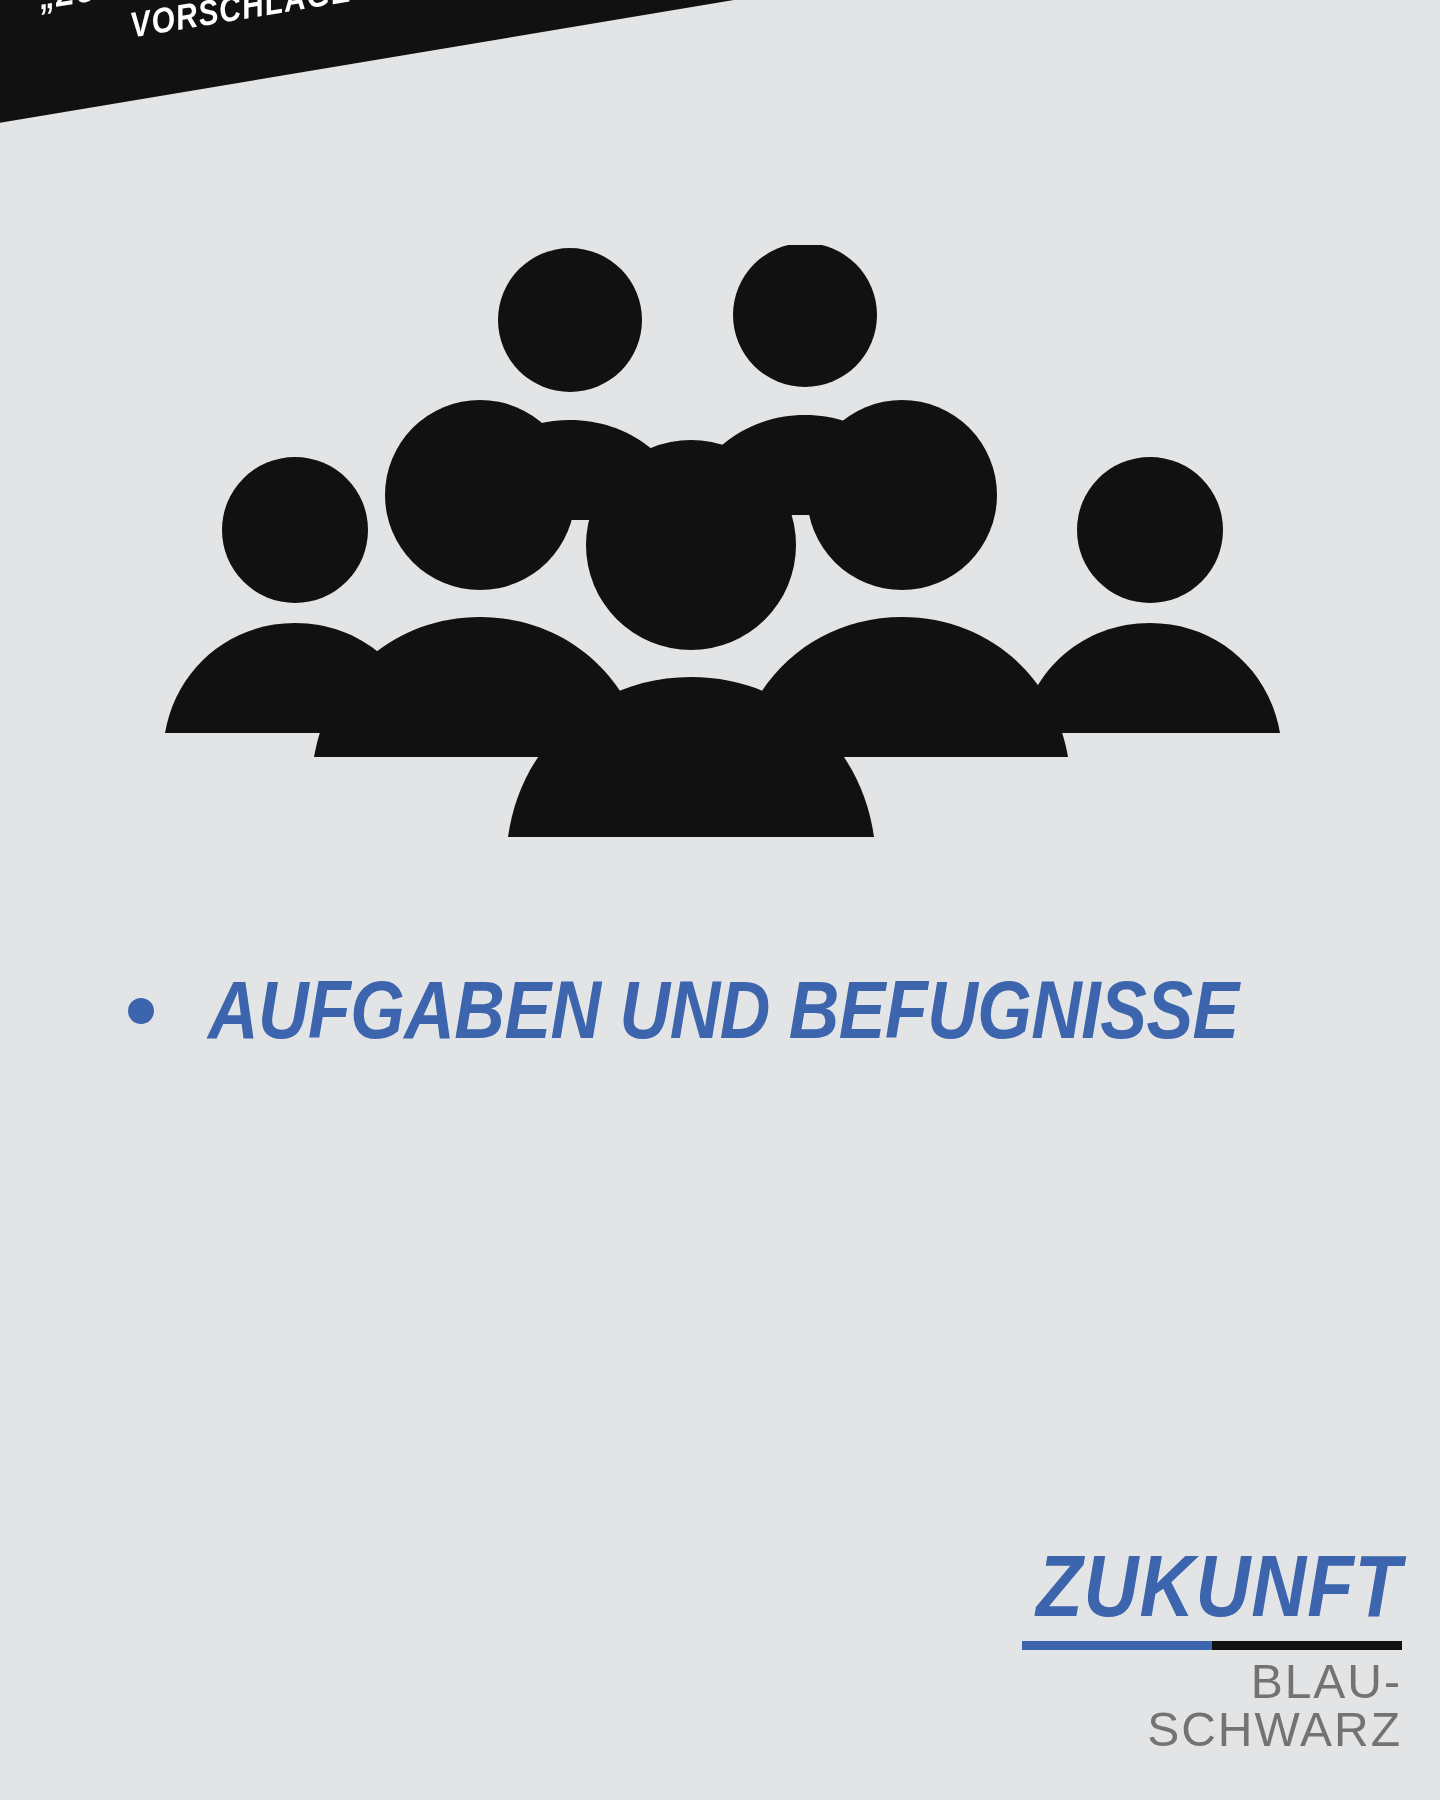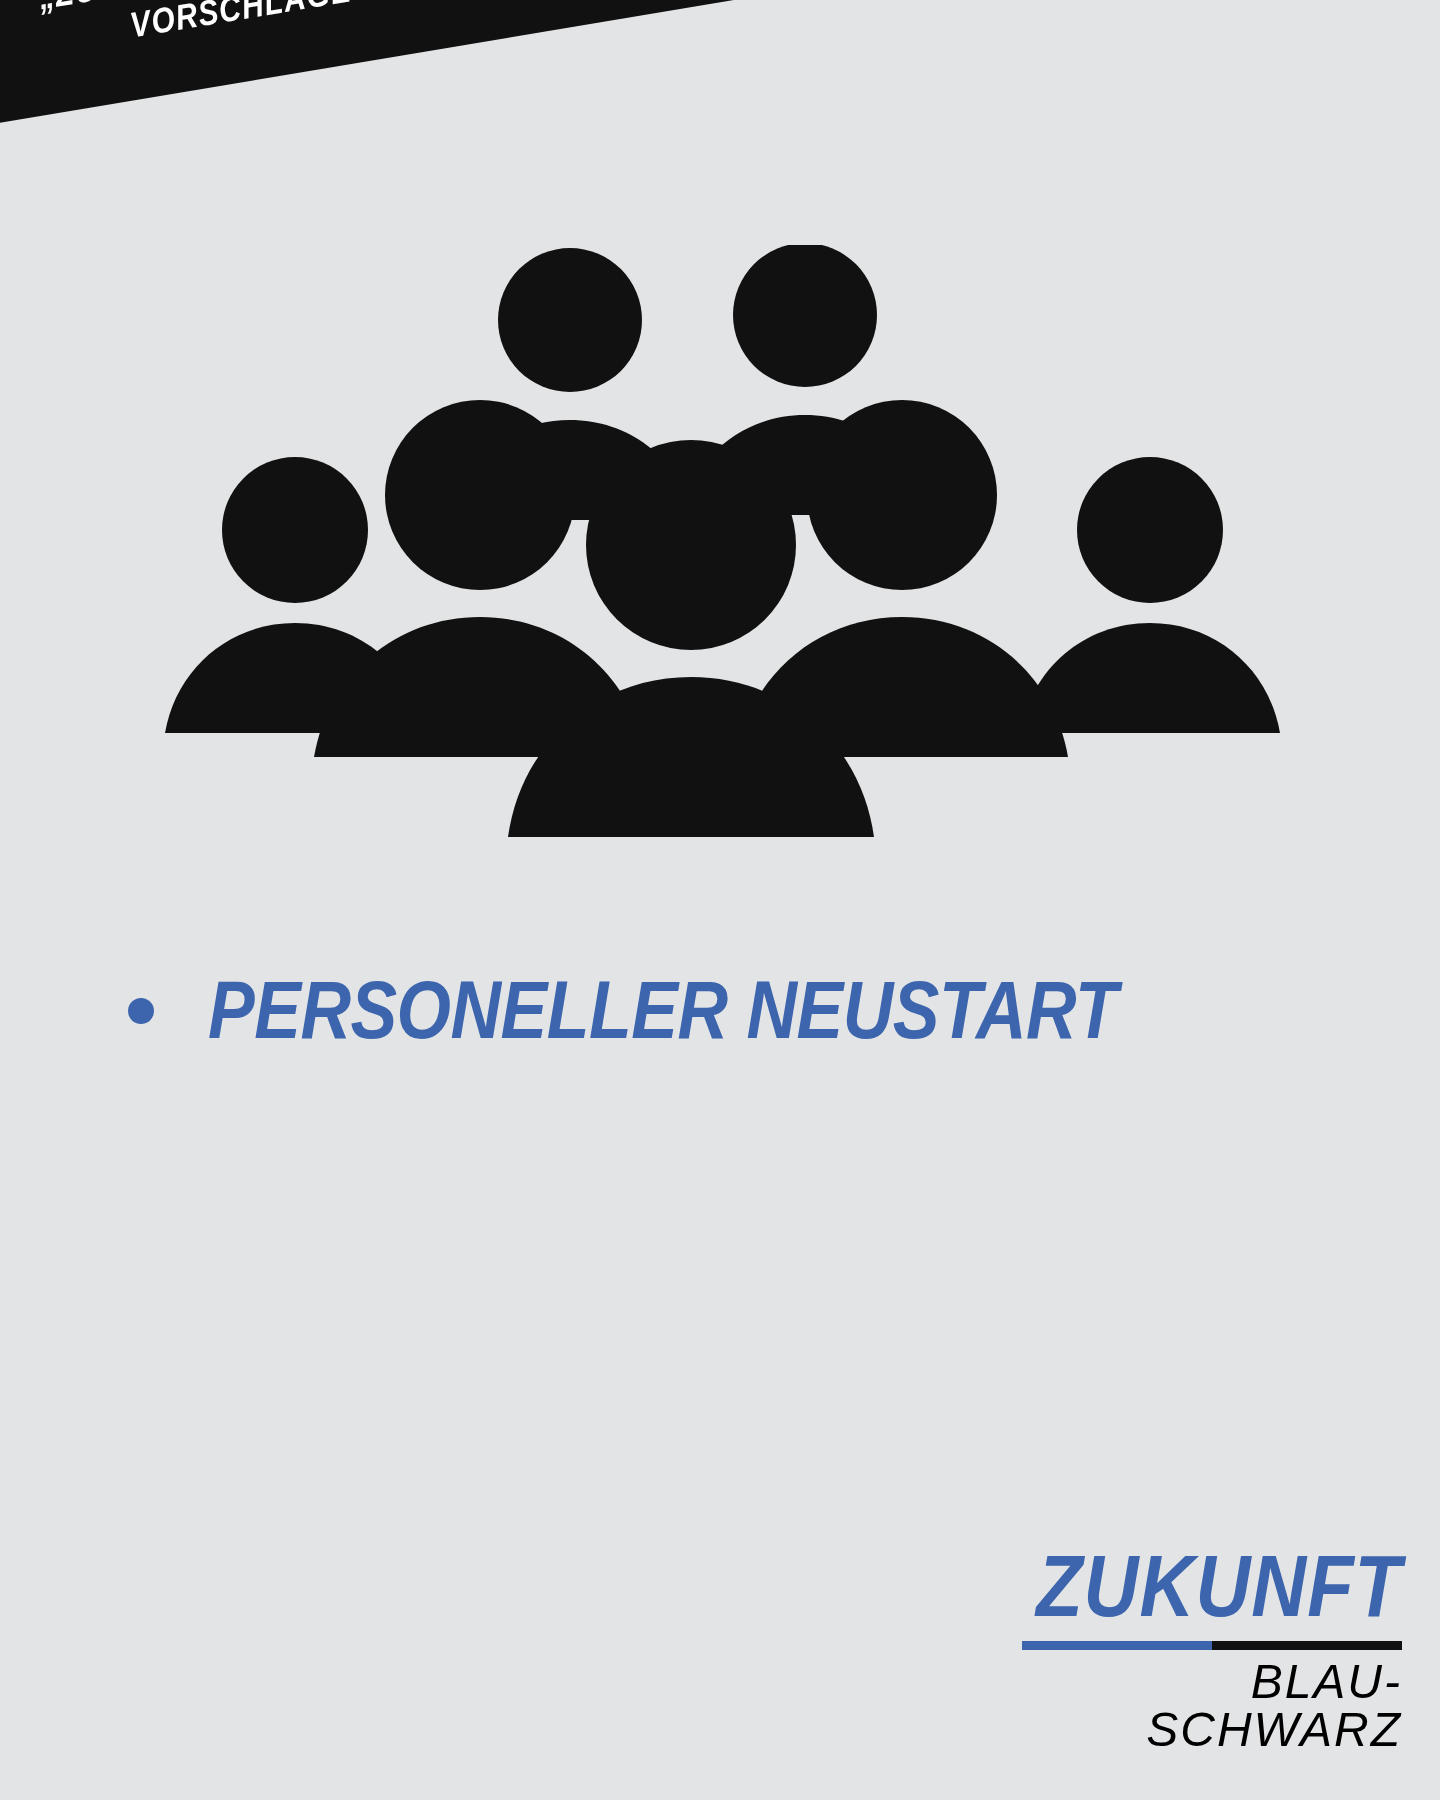--- a/index.html
+++ b/index.html
@@ -116,27 +116,26 @@
   .logo-rules {
     display: flex;
     width: 100%;
     height: 9px;
     margin-top: 12px;
     margin-bottom: 8px;
   }
   .logo-rule-blue { flex: 1 1 50%; background: #3c65ae; }
   .logo-rule-black { flex: 1 1 50%; background: #111111; }
   .logo-sub {
-    color: #000000;
+    color: #737373;
     font-family: "Liberation Sans", sans-serif;
     font-weight: 400;
     font-size: 48px;
     letter-spacing: 2px;
     line-height: 1;
-    font-style: italic;
   }
 </style>
 </head>
 <body>
 
 <div id="poster">
 
   <div class="banner">
     <div class="banner-line">„ZUKUNFT BLAU–SCHWARZ“ KONKRETISIERT</div>
     <div class="banner-line">VORSCHLÄGE ZUM AUFSICHTSRAT</div>
@@ -165,21 +164,21 @@
 
         <circle cx="541" cy="300" r="105"></circle>
         <path d="M541 432c-94 0-170 66-183 160h366c-13-94-89-160-183-160z"></path>
       </g>
     </svg>
   </div>
 
   <div class="bullets">
     <div class="bullet-row">
       <span class="bullet-dot"></span>
-      <span class="bullet-text">PERSONELLER NEUSTART</span>
+      <span class="bullet-text">AUFGABEN UND BEFUGNISSE</span>
     </div>
   </div>
 
   <div class="logo">
     <div class="logo-word">ZUKUNFT</div>
     <div class="logo-rules">
       <span class="logo-rule-blue"></span>
       <span class="logo-rule-black"></span>
     </div>
     <div class="logo-sub">BLAU-SCHWARZ</div>

